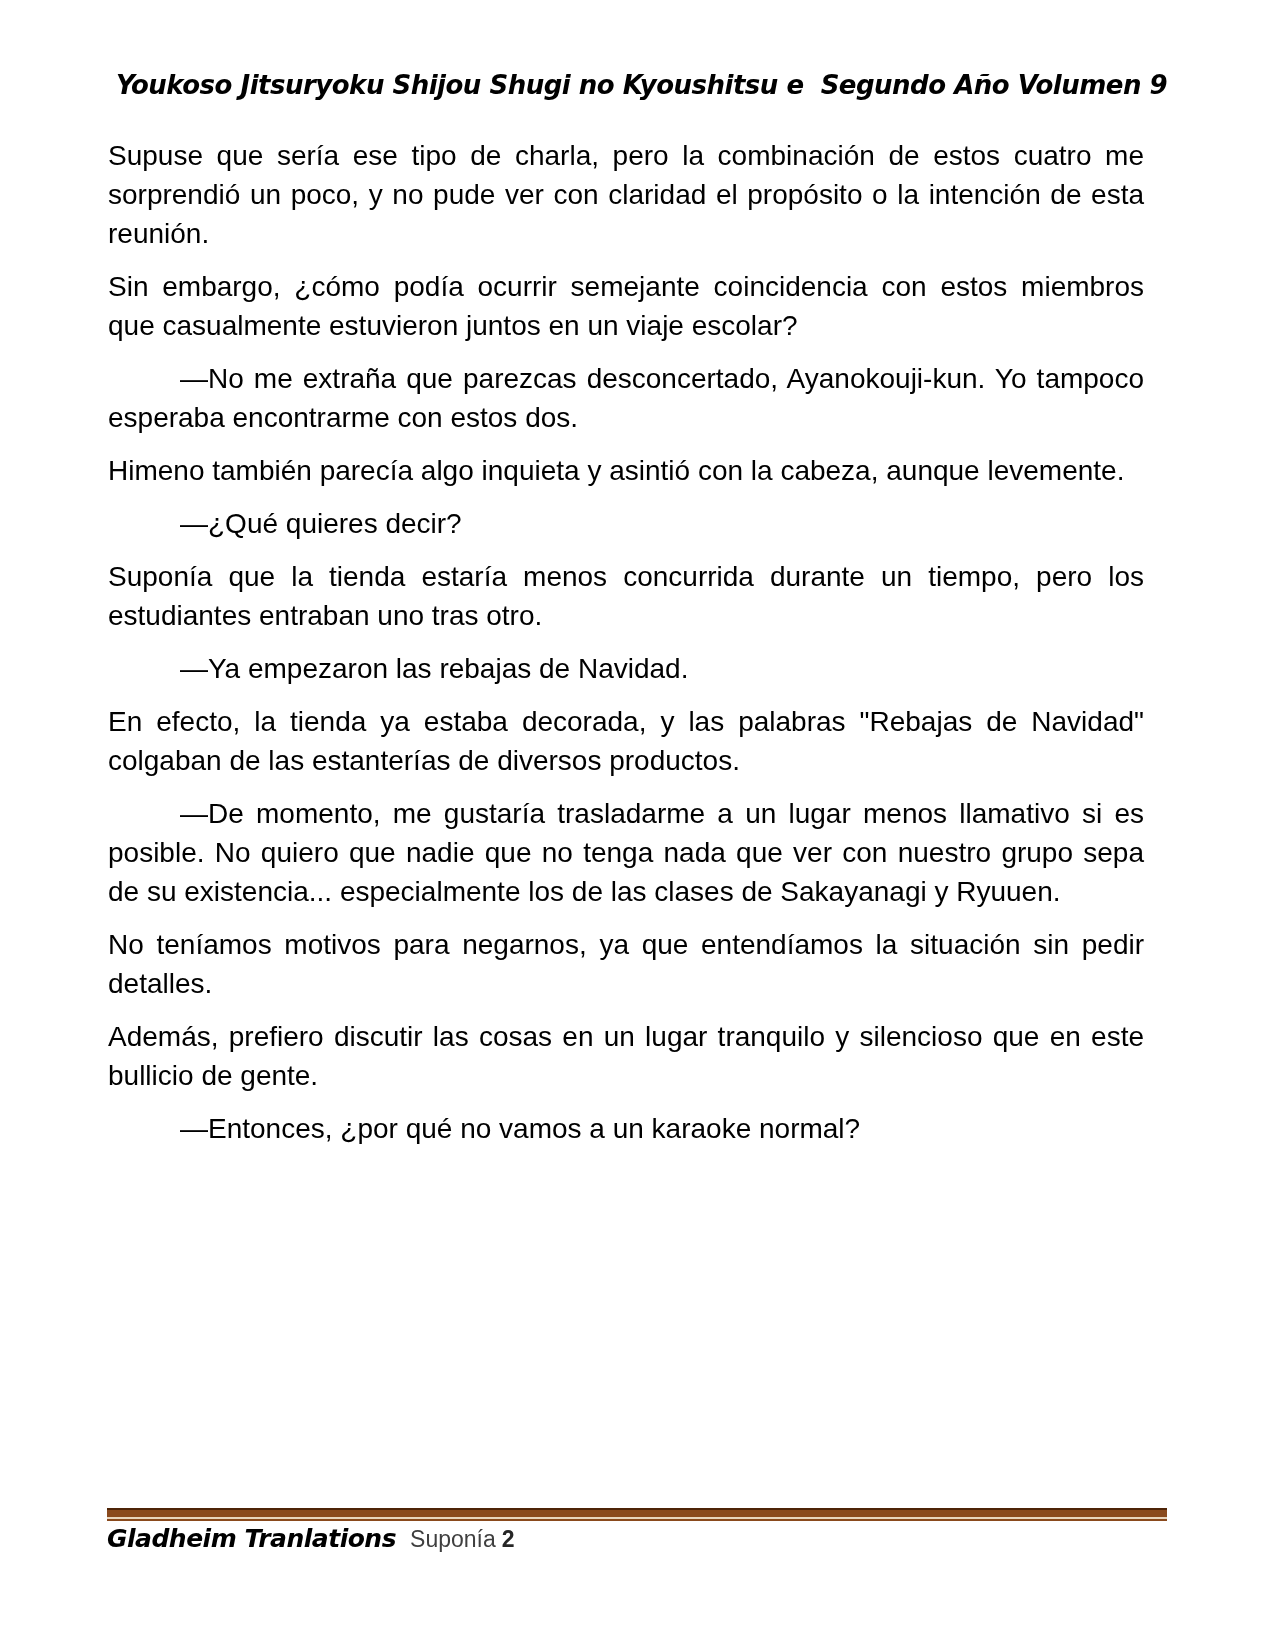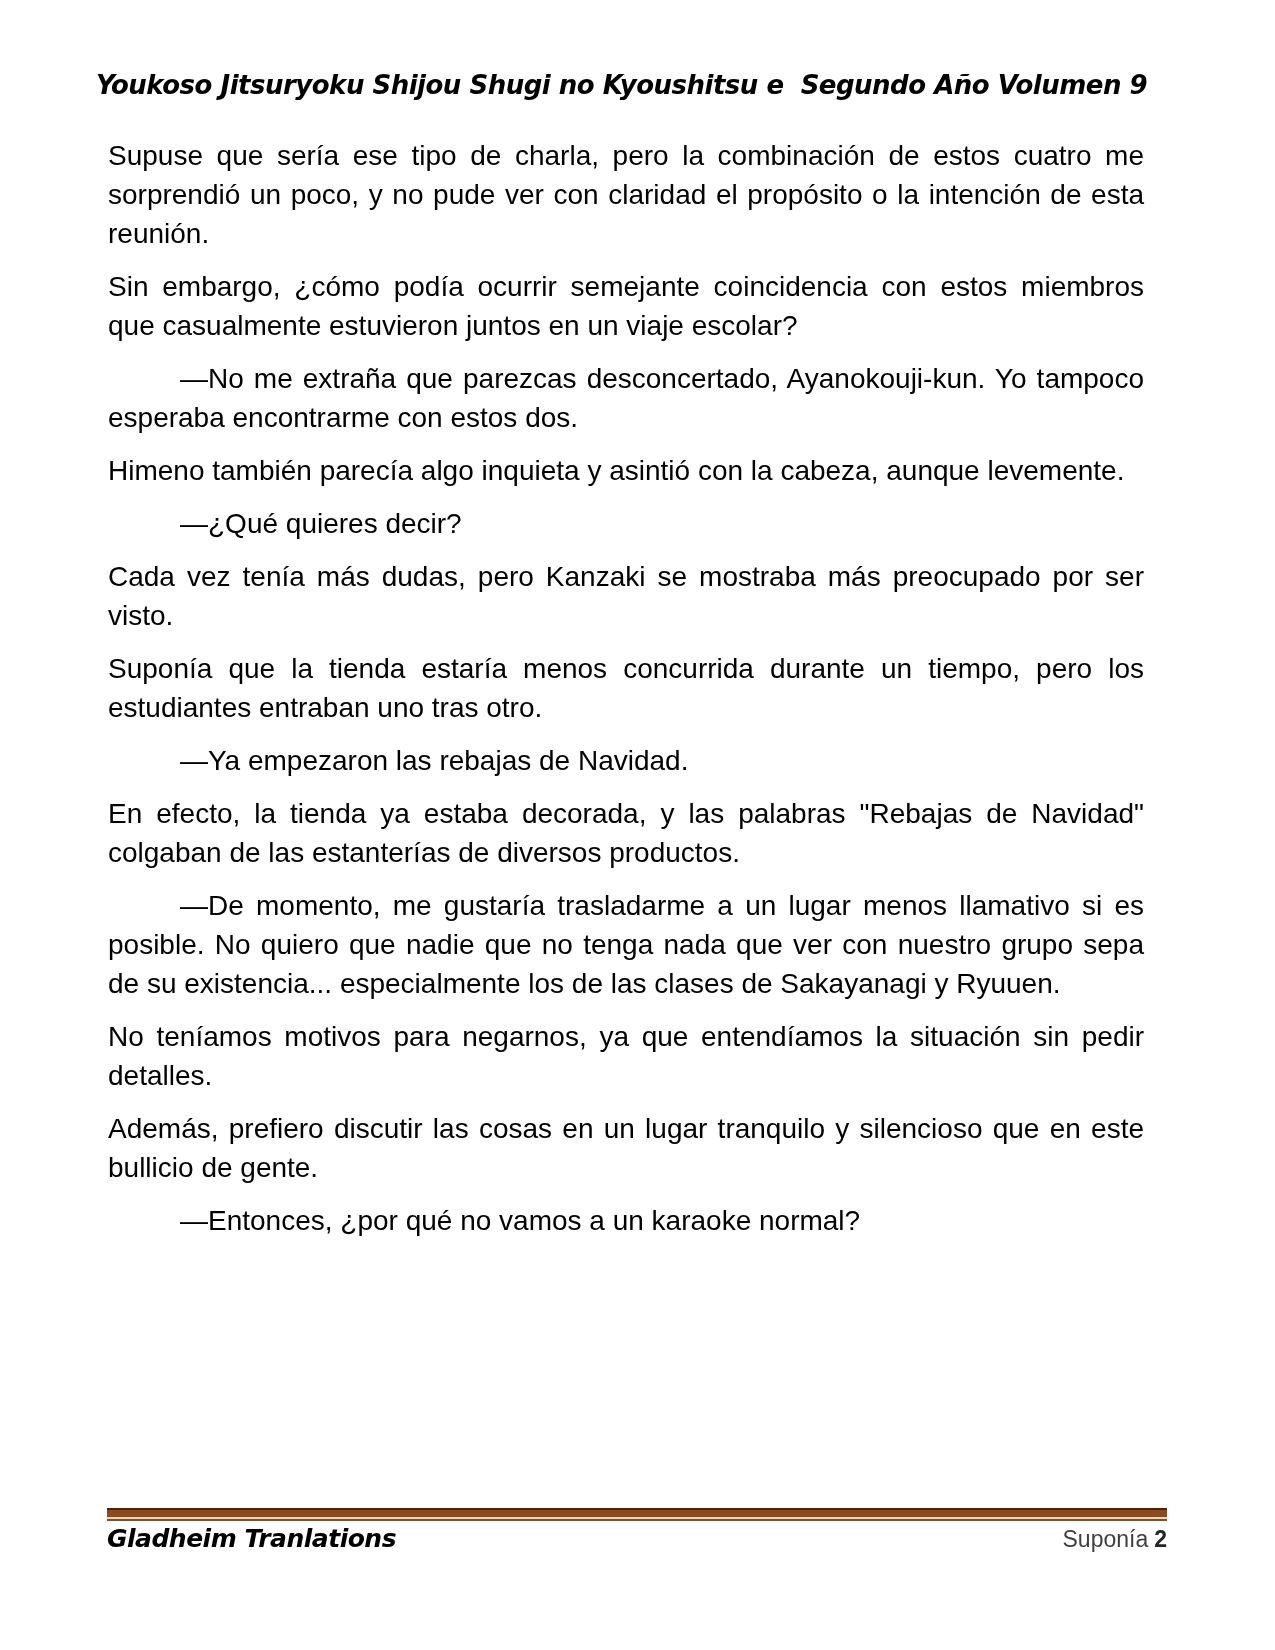--- a/index.html
+++ b/index.html
@@ -8,21 +8,21 @@
     width: 1275px;
     height: 1650px;
     background: #ffffff;
     font-family: "Liberation Sans", sans-serif;
     color: #000000;
     overflow: hidden;
   }
   .running-header {
     position: absolute;
     top: 70px;
-    left: 96px;
+    left: 116px;
     right: 110px;
     font-family: "DejaVu Sans", sans-serif;
     font-weight: bold;
     font-style: italic;
     font-size: 26px;
     letter-spacing: -0.5px;
     white-space: pre;
     color: #000000;
   }
   .content {
@@ -55,22 +55,22 @@
       #e8d5bd 9px, #e8d5bd 11px,
       #8a4a1d 11px, #8a4a1d 13px
     );
   }
   .footer-row {
     position: absolute;
     top: 1524px;
     left: 107px;
     width: 1060px;
     display: flex;
-    justify-content: space-between;
     align-items: baseline;
+    gap: 14px;
   }
   .footer-brand {
     font-family: "DejaVu Sans", sans-serif;
     font-weight: bold;
     font-style: italic;
     font-size: 25px;
     letter-spacing: -0.5px;
     color: #000000;
   }
   .footer-page {
@@ -90,21 +90,20 @@
 
   <div class="running-header">Youkoso Jitsuryoku Shijou Shugi no Kyoushitsu e  Segundo Año Volumen 9</div>
 
   <div class="content">
 
   <p class="para">Supuse que sería ese tipo de charla, pero la combinación de estos cuatro me sorprendió un poco, y no pude ver con claridad el propósito o la intención de esta reunión.</p>
       <p class="para">Sin embargo, ¿cómo podía ocurrir semejante coincidencia con estos miembros que casualmente estuvieron juntos en un viaje escolar?</p>
       <p class="para dialogue">—No me extraña que parezcas desconcertado, Ayanokouji-kun. Yo tampoco esperaba encontrarme con estos dos.</p>
       <p class="para">Himeno también parecía algo inquieta y asintió con la cabeza, aunque levemente.</p>
       <p class="para dialogue">—¿Qué quieres decir?</p>
-      <p class="para">Cada vez tenía más dudas, pero Kanzaki se mostraba más preocupado por ser visto.</p>
       <p class="para">Suponía que la tienda estaría menos concurrida durante un tiempo, pero los estudiantes entraban uno tras otro.</p>
       <p class="para dialogue">—Ya empezaron las rebajas de Navidad.</p>
       <p class="para">En efecto, la tienda ya estaba decorada, y las palabras "Rebajas de Navidad" colgaban de las estanterías de diversos productos.</p>
       <p class="para dialogue">—De momento, me gustaría trasladarme a un lugar menos llamativo si es posible. No quiero que nadie que no tenga nada que ver con nuestro grupo sepa de su existencia... especialmente los de las clases de Sakayanagi y Ryuuen.</p>
       <p class="para">No teníamos motivos para negarnos, ya que entendíamos la situación sin pedir detalles.</p>
       <p class="para">Además, prefiero discutir las cosas en un lugar tranquilo y silencioso que en este bullicio de gente.</p>
       <p class="para dialogue">—Entonces, ¿por qué no vamos a un karaoke normal?</p>
     </div>
 
   <div class="footer-rule"></div>

